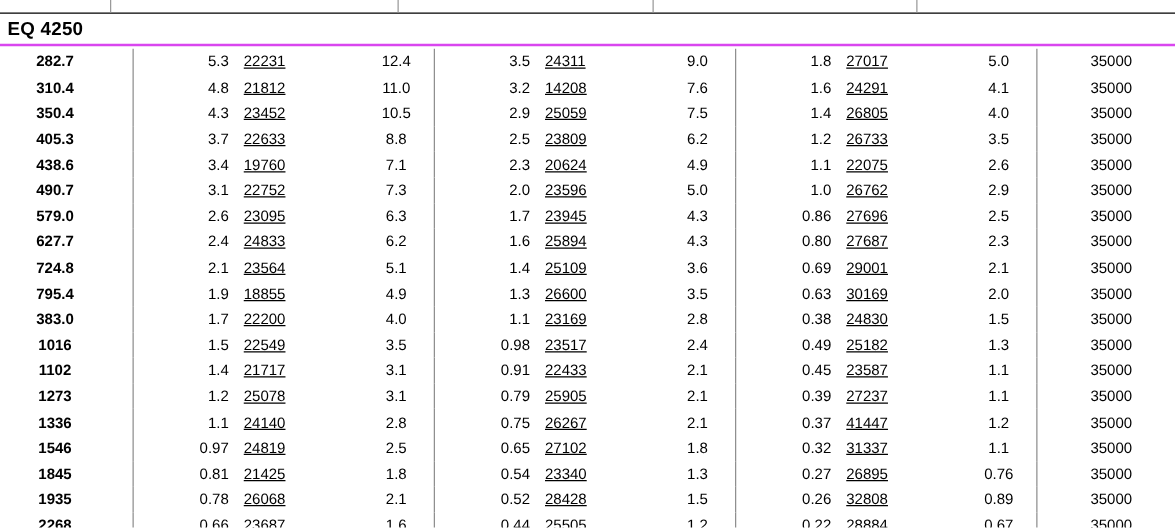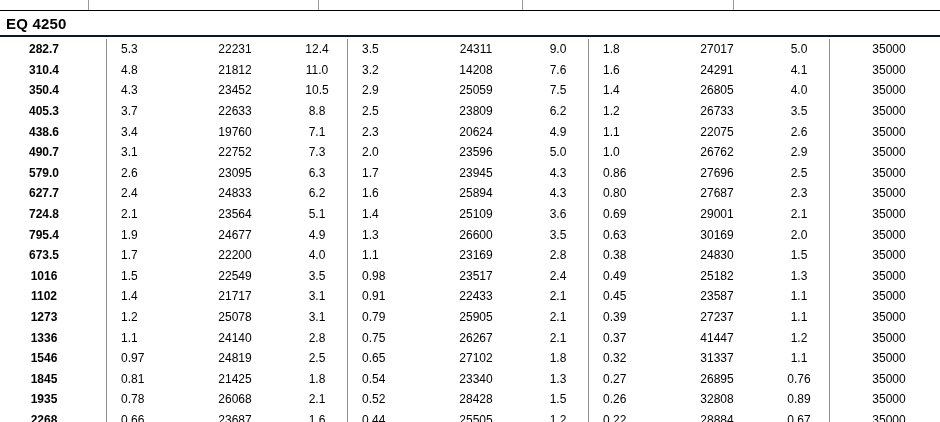--- a/index.html
+++ b/index.html
@@ -35,21 +35,21 @@
     bottom: 0;
     width: 1px;
     background: #9a9a9a;
   }
 
   
   .title-bar {
     height: 26px;
     width: 940px;
     box-sizing: border-box;
-    border-bottom: 2px solid #0f172a;
+    border-bottom: 2px solid #d946ef;
     display: flex;
     align-items: center;
     padding-left: 6px;
   }
   .title-bar .title-text {
     font-size: 15px;
     font-weight: bold;
     letter-spacing: 0.2px;
   }
 
@@ -74,22 +74,22 @@
     width: 88px;
     text-align: center;
     padding-right: 18px !important;
     font-weight: bold;
   }
   .sep {
     width: 1px;
     padding: 0 !important;
     background: #8f8f8f;
   }
-  .c-a { width: 62px; text-align: left; padding-left: 14px !important; margin-top: 30px; }
-  .c-b { width: 80px; text-align: center; padding-left: 12px !important; }
+  .c-a { width: 62px; text-align: right; padding-left: 14px !important; margin-top: 30px; }
+  .c-b { width: 80px; text-align: left; padding-left: 12px !important; text-decoration: underline; }
   .c-c { width: 60px; text-align: center; padding-left: 12px !important; }
   .c-last { width: 90px; text-align: center; padding-left: 14px !important; }
   .c-extra { width: 70px; text-align: left; padding-left: 22px !important; }
 </style>
 </head>
 <body>
 
 <div class="page">
 
   <div class="top-strip">
@@ -264,36 +264,36 @@
           <td class="c-b">29001</td>
           <td class="c-c">2.1</td>
           <td class="sep"></td>
           <td class="c-last">35000</td>
           <td class="c-extra"></td>
         </tr>
         <tr>
           <td class="c-label">795.4</td>
           <td class="sep"></td>
           <td class="c-a">1.9</td>
-          <td class="c-b">24677</td>
+          <td class="c-b">18855</td>
           <td class="c-c">4.9</td>
           <td class="sep"></td>
           <td class="c-a">1.3</td>
           <td class="c-b">26600</td>
           <td class="c-c">3.5</td>
           <td class="sep"></td>
           <td class="c-a">0.63</td>
           <td class="c-b">30169</td>
           <td class="c-c">2.0</td>
           <td class="sep"></td>
           <td class="c-last">35000</td>
           <td class="c-extra"></td>
         </tr>
         <tr>
-          <td class="c-label">673.5</td>
+          <td class="c-label">383.0</td>
           <td class="sep"></td>
           <td class="c-a">1.7</td>
           <td class="c-b">22200</td>
           <td class="c-c">4.0</td>
           <td class="sep"></td>
           <td class="c-a">1.1</td>
           <td class="c-b">23169</td>
           <td class="c-c">2.8</td>
           <td class="sep"></td>
           <td class="c-a">0.38</td>

